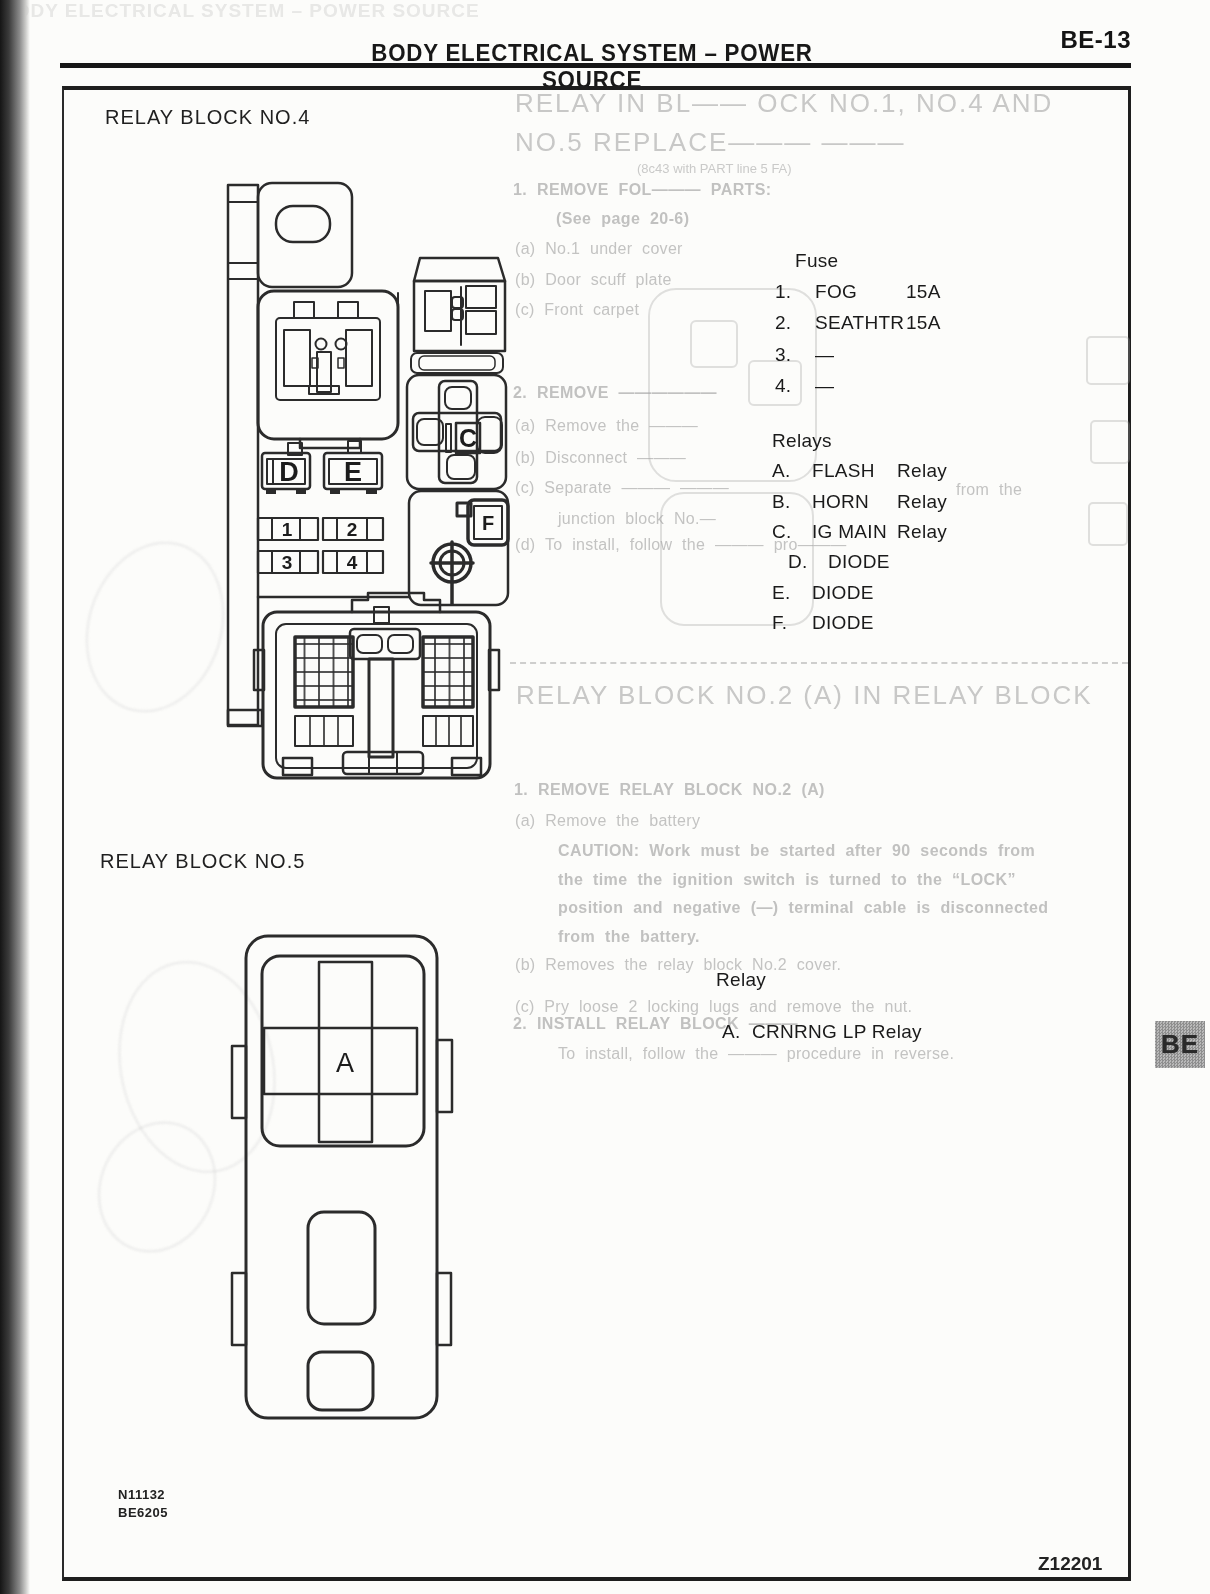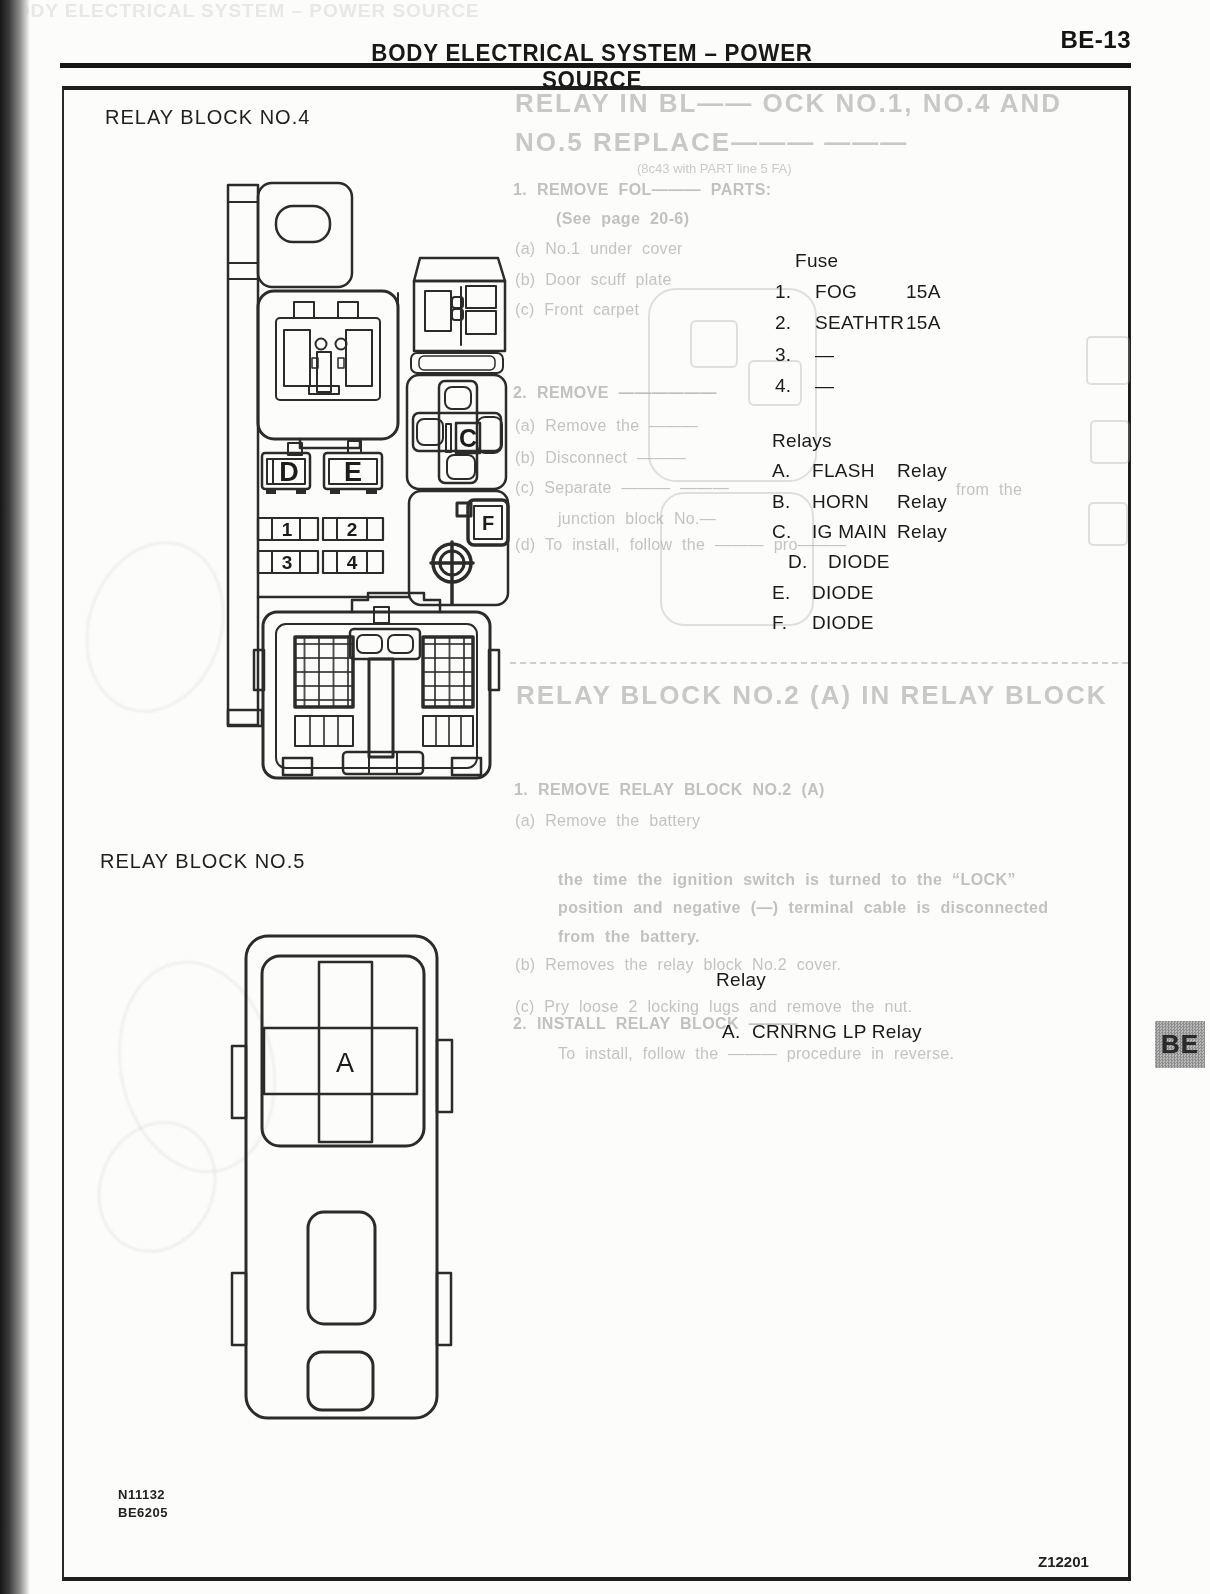--- a/index.html
+++ b/index.html
@@ -15,26 +15,26 @@
   .hdr-rule{position:absolute;left:60px;top:63px;width:1071px;height:5px;background:#161616;}
   .frame{position:absolute;left:62px;top:86px;width:1064px;height:1487px;background:transparent;
          border-top:4px solid #1e1e1e;border-left:2px solid #2a2a2a;border-right:3px solid #1e1e1e;border-bottom:4px solid #1e1e1e;}
   .dlabel{position:absolute;font-size:20px;letter-spacing:1px;color:#1f1f1f;}
   
   .lg{position:absolute;font-size:19px;letter-spacing:.3px;color:#1a1a1a;white-space:nowrap;}
   .lg .c1{display:inline-block;width:40px;}
   .lg .c2{display:inline-block;width:91px;}
   .lg .c2w{display:inline-block;width:85px;}
   .codes{position:absolute;font-size:13px;font-weight:bold;letter-spacing:.5px;color:#222;line-height:18px;}
-  .zcode{position:absolute;font-size:15px;font-weight:bold;color:#222;}
+  .zcode{position:absolute;font-size:19px;font-weight:bold;color:#222;}
   
   .g,.gbd,.gh1,.gsm{position:absolute;white-space:nowrap;filter:blur(.5px);}
   .g{font-size:16px;color:rgba(148,148,148,.55);word-spacing:5px;letter-spacing:.3px;}
   .gbd{font-size:16px;font-weight:bold;color:rgba(143,143,143,.55);word-spacing:5px;letter-spacing:.4px;}
-  .gh1{font-size:26px;font-weight:bold;color:rgba(148,148,148,.50);letter-spacing:2px;}
+  .gh1{font-size:26px;font-weight:normal;color:rgba(148,148,148,.50);letter-spacing:2px;}
   .gsm{font-size:13px;color:rgba(160,160,160,.55);}
   .gtop{font-size:19px;font-weight:bold;color:rgba(170,170,170,.25);letter-spacing:1px;}
   .grule{position:absolute;left:510px;top:662px;width:618px;border-top:2px dashed rgba(175,175,175,.6);}
   .gshape{position:absolute;border:2px solid rgba(165,165,165,.33);filter:blur(.6px);}
   .gblob{position:absolute;border:2px solid rgba(175,175,175,.22);border-radius:50%;filter:blur(1px);}
   
   .betab{position:absolute;left:1155px;top:1021px;width:50px;height:47px;
          background-color:#a6a6a6;
          background-image:repeating-conic-gradient(#8e8e8e 0% 25%,#b9b9b9 0% 50%);
          background-size:3px 3px;
@@ -73,20 +73,21 @@
   <div class="g" style="left:515px;top:449px;">(b)    Disconnect ———</div>
   <div class="g" style="left:515px;top:479px;">(c)    Separate ——— ———</div>
   <div class="g" style="left:956px;top:481px;">from  the</div>
   <div class="g" style="left:558px;top:510px;">junction block No.—</div>
   <div class="g" style="left:515px;top:536px;">(d)    To install, follow the ——— pro———</div>
 
   <div class="grule"></div>
   <div class="gh1" style="left:516px;top:680px;">RELAY BLOCK NO.2 (A) IN RELAY BLOCK</div>
   <div class="gbd" style="left:514px;top:781px;">1.    REMOVE RELAY BLOCK NO.2 (A)</div>
   <div class="g" style="left:515px;top:812px;">(a)    Remove the battery</div>
+  <div class="gbd" style="left:558px;top:842px;">CAUTION: Work must be started after 90 seconds from</div>
   <div class="gbd" style="left:558px;top:899px;">position and negative (—) terminal cable is disconnected</div>
   <div class="gbd" style="left:558px;top:871px;">the  time  the  ignition  switch  is  turned  to  the  “LOCK”</div>
   <div class="gbd" style="left:558px;top:928px;">from the battery.</div>
   <div class="g" style="left:515px;top:956px;">(b)    Removes the relay block No.2 cover.</div>
   <div class="g" style="left:515px;top:998px;">(c)    Pry loose 2 locking lugs and remove the nut.</div>
   <div class="gbd" style="left:513px;top:1015px;">2.    INSTALL RELAY BLOCK ———</div>
   <div class="g" style="left:558px;top:1045px;">To install, follow the ——— procedure in reverse.</div>
 
   <div class="gshape" style="left:648px;top:288px;width:165px;height:190px;border-radius:28px;"></div>
   <div class="gshape" style="left:690px;top:320px;width:44px;height:44px;border-radius:6px;"></div>

